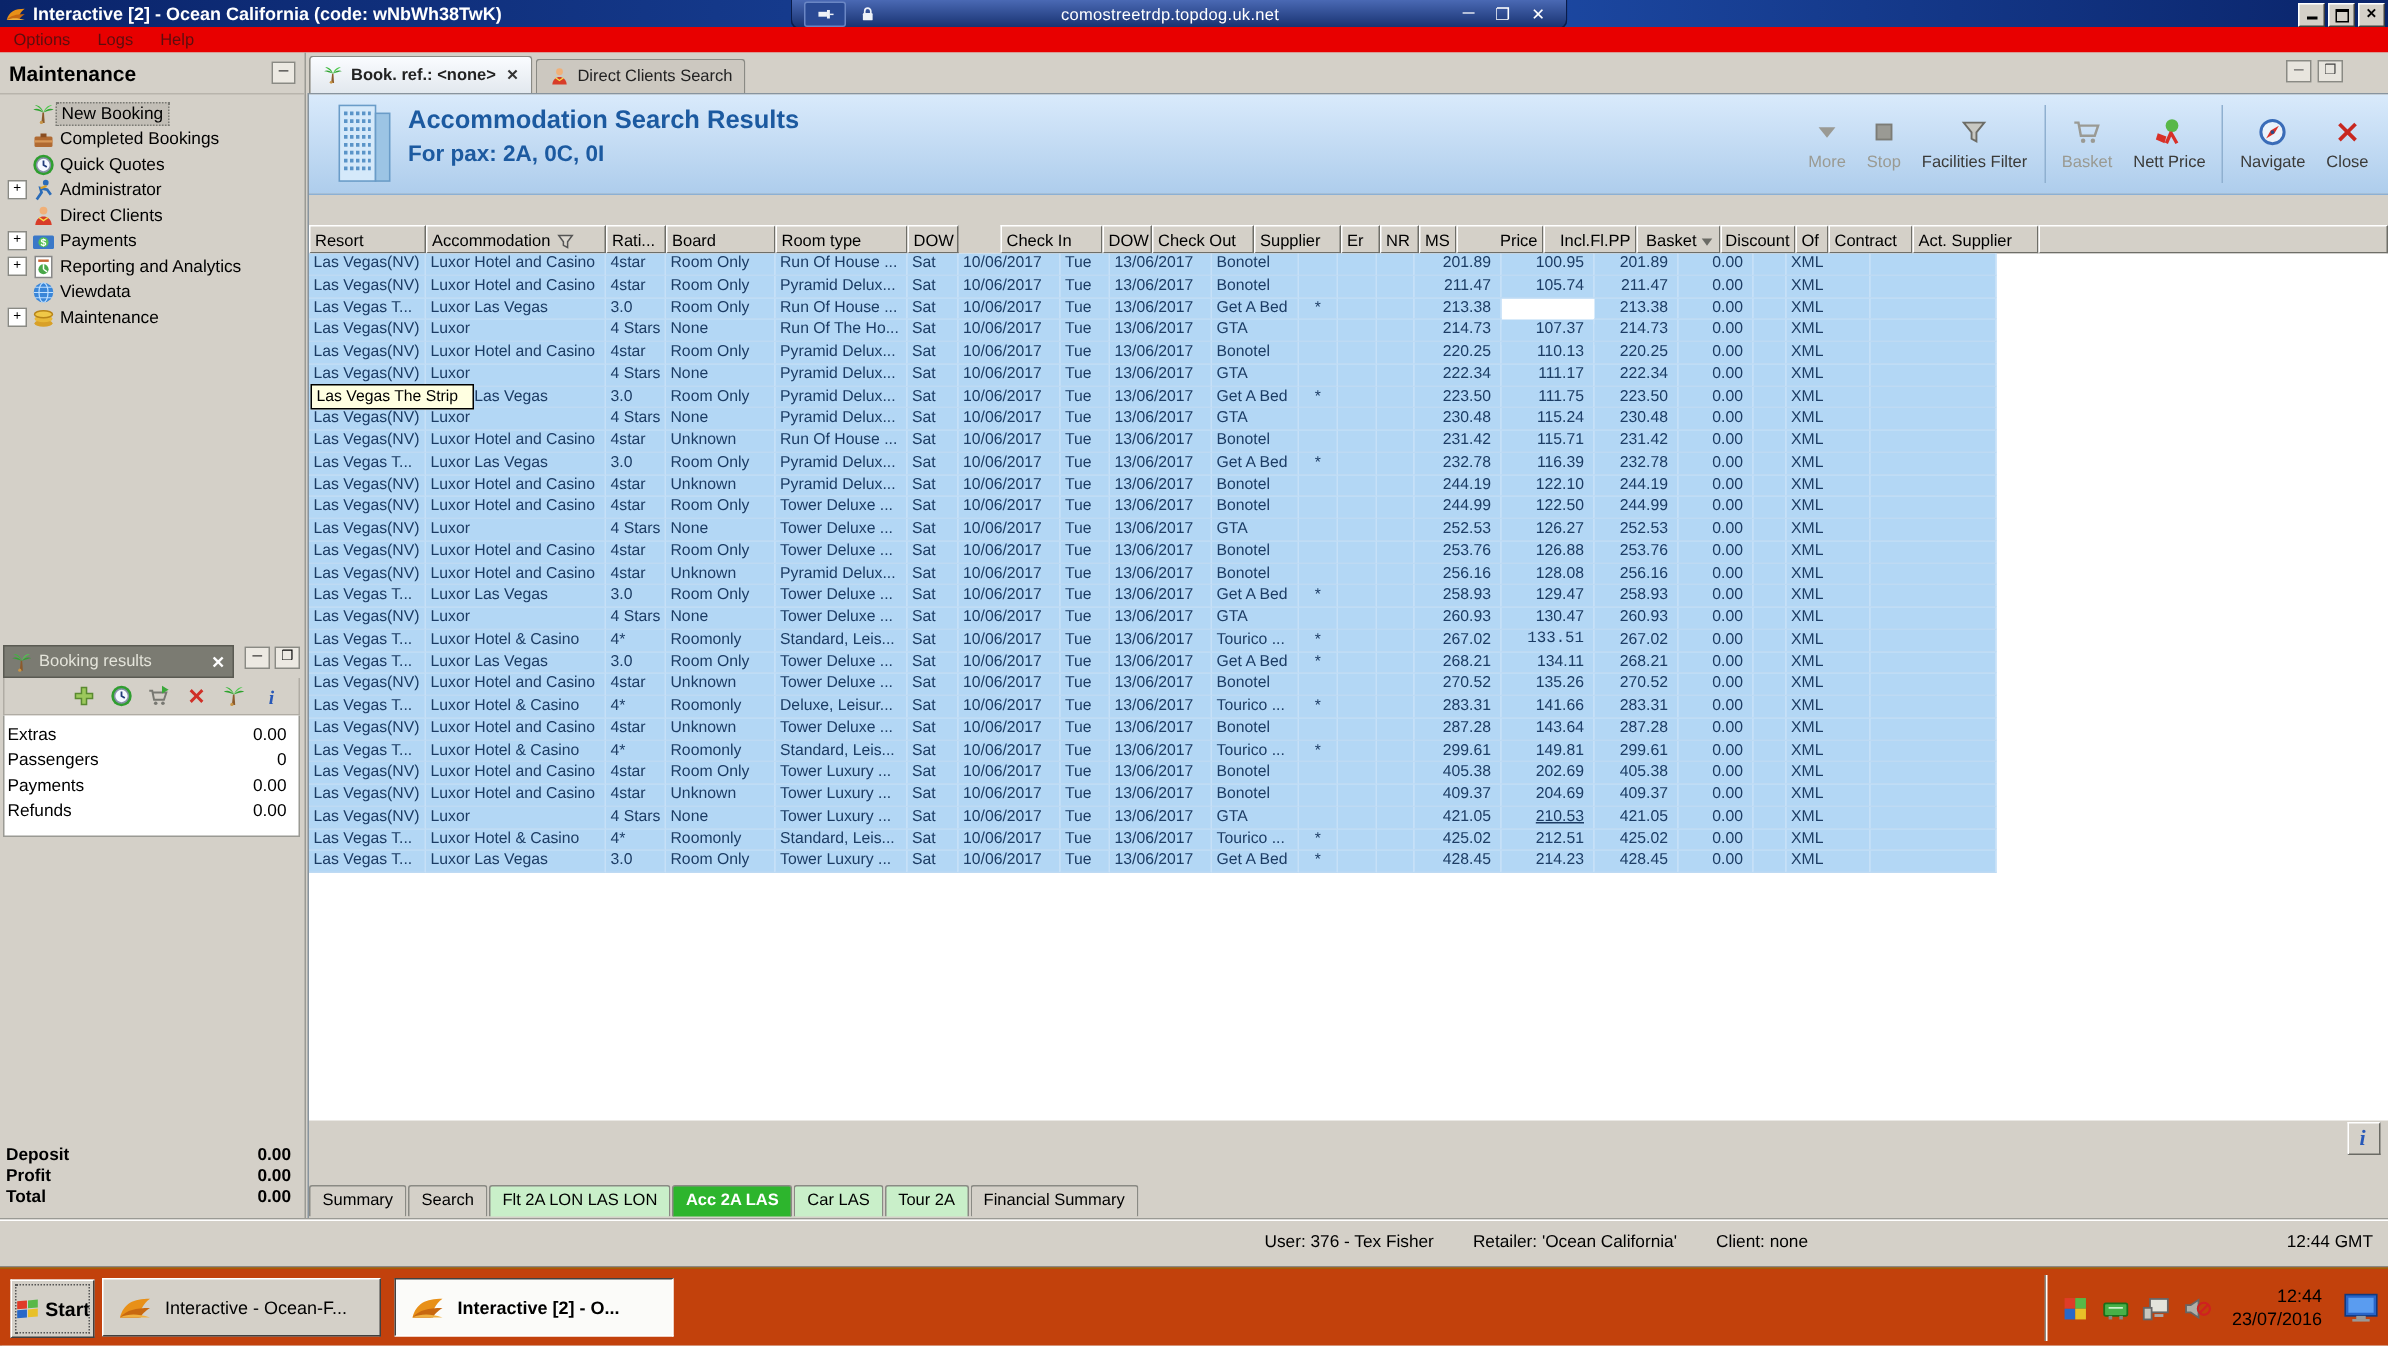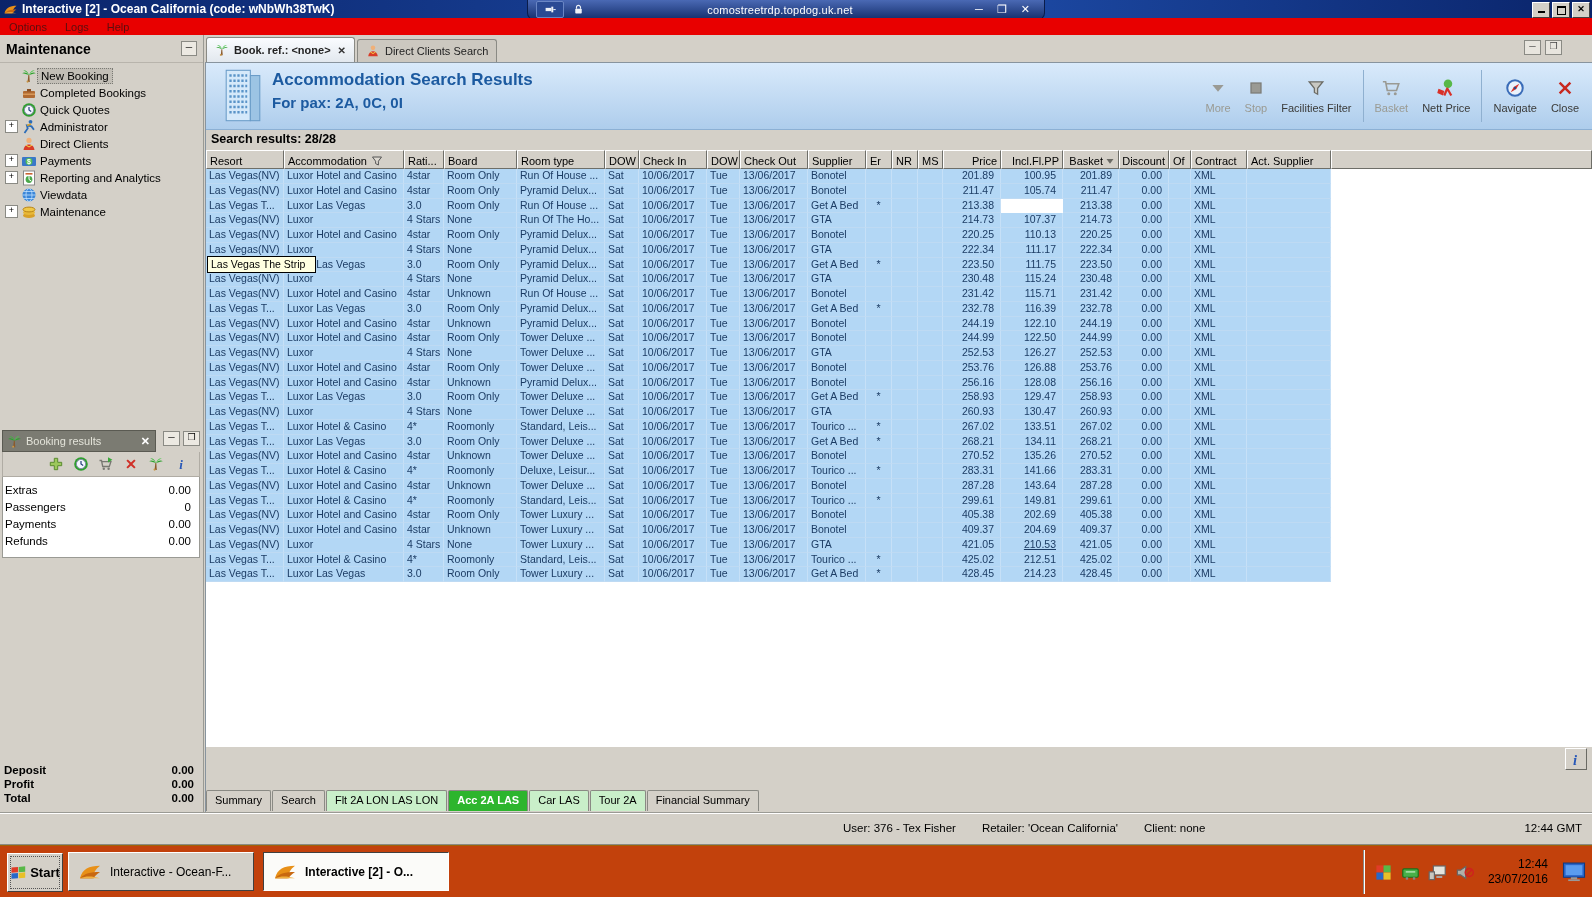--- a/index.html
+++ b/index.html
@@ -466,21 +466,20 @@
           </div>
           <div class="tbtn">
             <span class="ico" style="width: 20px; height: 20px;"><svg viewBox="0 0 16 16">
                 <path d="M3 4.4L4.4 3 8 6.6 11.6 3 13 4.4 9.4 8l3.6 3.6-1.4 1.4L8 9.4 4.4 13 3 11.6 6.6 8z" fill="#c82820"></path>
               </svg></span>
             <span>Close</span>
           </div>
         </div>
     </div>
 
-    <div id="searchbar">Search results: 28/28</div>
     <div id="colhead">
         <div class="hcell" style="width: 78px; flex: 0 0 78px;">
           <span>Resort</span>
         </div>
         <div class="hcell" style="width: 120px; flex: 0 0 120px;">
           <span>Accommodation</span>
           <span class="ico hic" style="width: 12px; height: 12px;"><svg viewBox="0 0 12 12">
               <path d="M1.5 2h9L7.4 6.2V10l-2.8-1.4V6.2z" fill="#dcd8d0" stroke="#555"></path>
             </svg></span>
         </div>
@@ -489,21 +488,21 @@
         </div>
         <div class="hcell" style="width: 73px; flex: 0 0 73px;">
           <span>Board</span>
         </div>
         <div class="hcell" style="width: 88px; flex: 0 0 88px;">
           <span>Room type</span>
         </div>
         <div class="hcell" style="width: 34px; flex: 0 0 34px;">
           <span>DOW</span>
         </div>
-        <div class="hcell" style="width: 68px; flex: 0 0 68px;">
+        <div class="hcell" style="width: 68px; flex: 0 0 68px; margin-left: 28px;">
           <span>Check In</span>
         </div>
         <div class="hcell" style="width: 33px; flex: 0 0 33px;">
           <span>DOW</span>
         </div>
         <div class="hcell" style="width: 68px; flex: 0 0 68px;">
           <span>Check Out</span>
         </div>
         <div class="hcell" style="width: 58px; flex: 0 0 58px;">
           <span>Supplier</span>
@@ -927,21 +926,21 @@
           <div class="tcell" style="width: 88px; flex: 0 0 88px;">Standard, Leis...</div>
           <div class="tcell" style="width: 34px; flex: 0 0 34px;">Sat</div>
           <div class="tcell" style="width: 68px; flex: 0 0 68px;">10/06/2017</div>
           <div class="tcell" style="width: 33px; flex: 0 0 33px;">Tue</div>
           <div class="tcell" style="width: 68px; flex: 0 0 68px;">13/06/2017</div>
           <div class="tcell" style="width: 58px; flex: 0 0 58px;">Tourico ...</div>
           <div class="tcell c" style="width: 26px; flex: 0 0 26px;">*</div>
           <div class="tcell" style="width: 26px; flex: 0 0 26px;"></div>
           <div class="tcell" style="width: 25px; flex: 0 0 25px;"></div>
           <div class="tcell r" style="width: 58px; flex: 0 0 58px;">267.02</div>
-          <div class="tcell r" style="width: 62px; flex: 0 0 62px;">133.51</div>
+          <div class="tcell r" style="width: 62px; flex: 0 0 62px; font-family: Liberation Mono, monospace;">133.51</div>
           <div class="tcell r" style="width: 56px; flex: 0 0 56px;">267.02</div>
           <div class="tcell r" style="width: 50px; flex: 0 0 50px;">0.00</div>
           <div class="tcell" style="width: 22px; flex: 0 0 22px;"></div>
           <div class="tcell" style="width: 56px; flex: 0 0 56px;">XML</div>
           <div class="tcell" style="width: 84px; flex: 0 0 84px;"></div>
         </div>
         <div class="trow">
           <div class="tcell" style="width: 78px; flex: 0 0 78px;">Las Vegas T...</div>
           <div class="tcell" style="width: 120px; flex: 0 0 120px;">Luxor Las Vegas</div>
           <div class="tcell" style="width: 40px; flex: 0 0 40px;">3.0</div>

